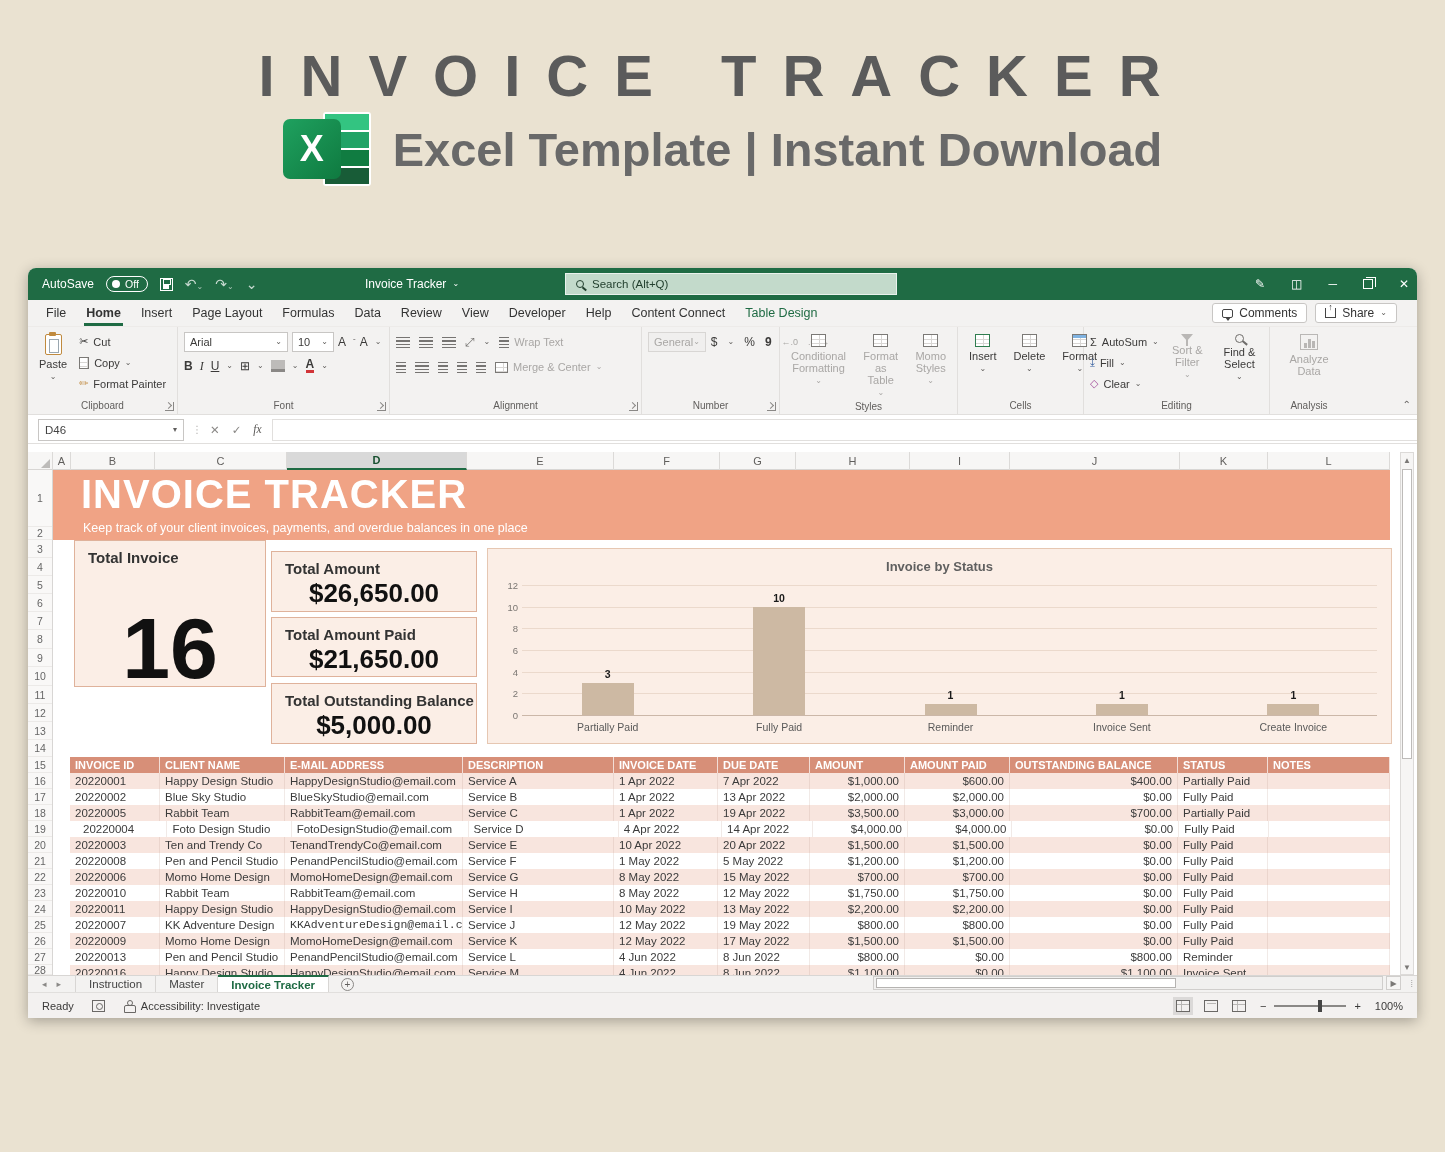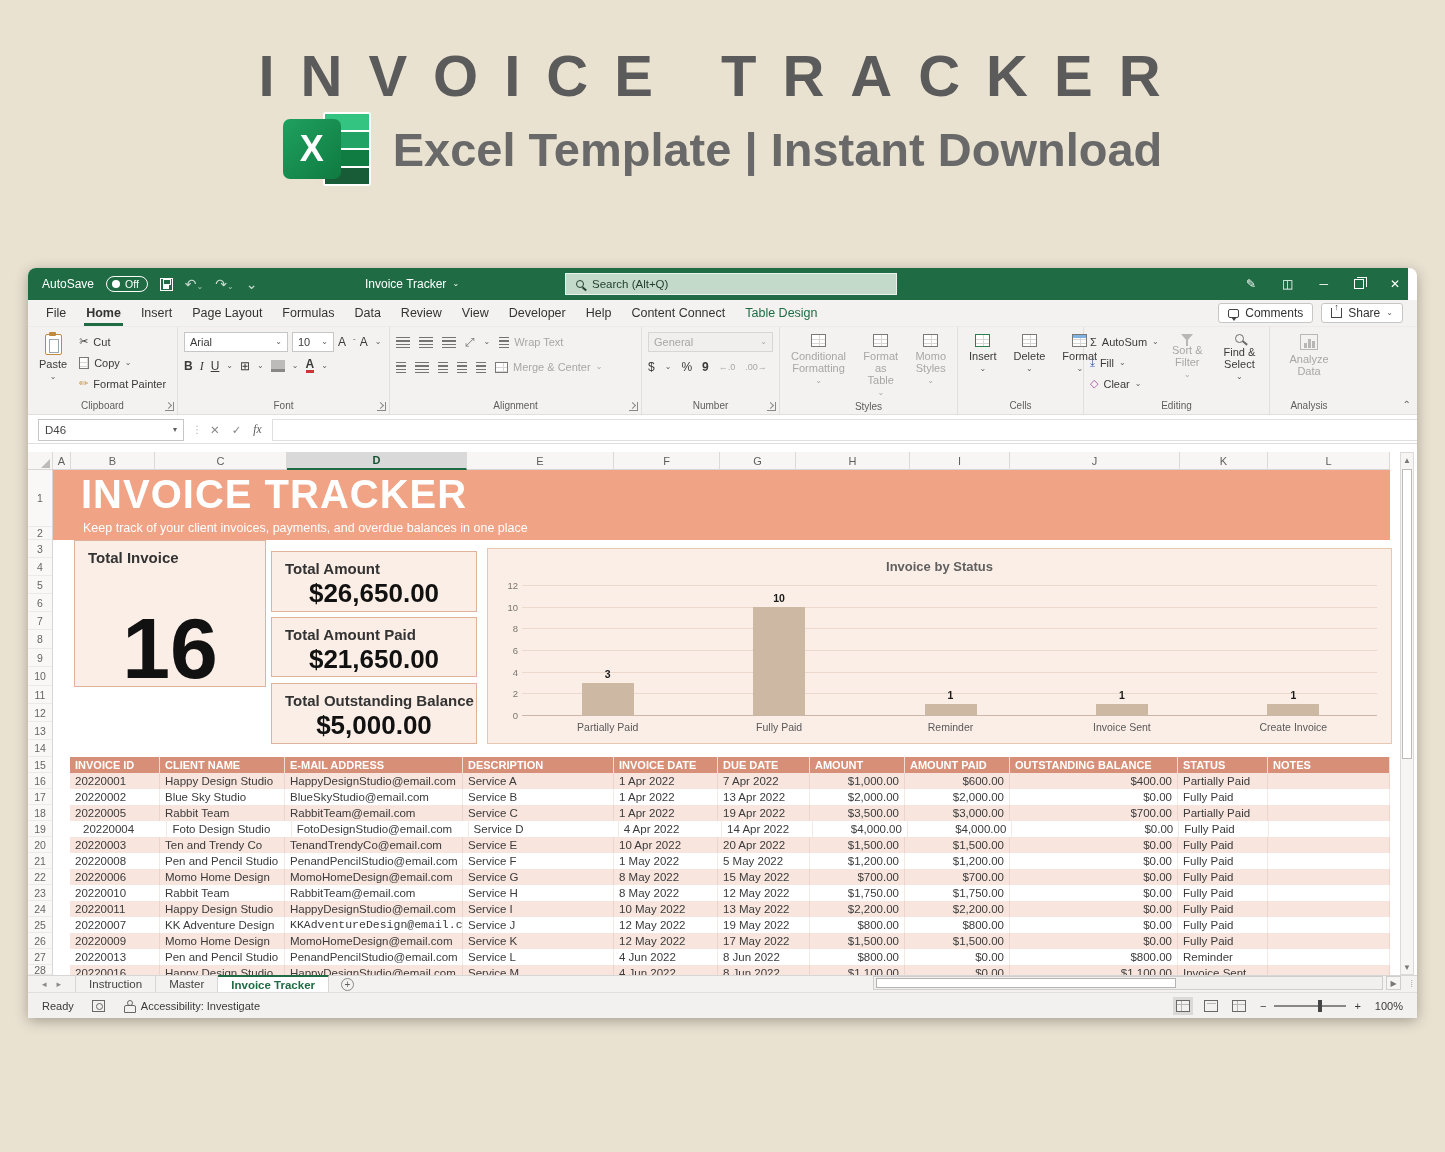--- a/index.html
+++ b/index.html
@@ -24,21 +24,21 @@
   .xlogo .panes div:nth-child(4){background:#185C37}
   .xlogo .xbox{position:absolute;left:0;top:11px;width:58px;height:60px;border-radius:7px;
     background:linear-gradient(135deg,#1fa15f,#0f7a40);display:flex;align-items:center;justify-content:center;
     color:#fff;font-weight:bold;font-size:36px}
 
   
   .window{position:absolute;left:28px;top:268px;width:1389px;height:750px;background:#fff;
     border-radius:8px 8px 0 0;box-shadow:0 3px 14px rgba(0,0,0,.3);overflow:hidden}
 
   
-  .titlebar{position:absolute;top:0;left:0;right:9px;height:32px;background:var(--green);color:#fff;font-size:12px}
+  .titlebar{position:absolute;top:0;left:0;right:0;height:32px;background:var(--green);color:#fff;font-size:12px}
   .tb-left{position:absolute;left:14px;top:0;height:32px;display:flex;align-items:center;gap:12px}
   .pill{display:flex;align-items:center;gap:5px;border:1px solid #fff;border-radius:9px;padding:1px 8px 1px 5px;font-size:10.5px}
   .pill .dot{width:8px;height:8px;border-radius:50%;background:#fff}
   .ic-save{width:13px;height:13px;border:1.5px solid #fff;position:relative}
   .ic-save::before{content:'';position:absolute;left:2px;top:0;width:6px;height:4px;border:1px solid #fff}
   .ic-save::after{content:'';position:absolute;left:2px;bottom:1px;width:6px;height:4px;background:#fff}
   .tb-glyph{color:rgba(255,255,255,.75);font-size:14px}
   .doctitle{position:absolute;left:337px;top:0;height:32px;display:flex;align-items:center;gap:6px;font-size:12px}
   .searchbox{position:absolute;left:537px;top:5px;width:332px;height:22px;background:#C3DACB;border:1px solid #EAF2ED;
     display:flex;align-items:center;gap:8px;padding:0 10px;color:#23402f;font-size:11.5px}
@@ -48,21 +48,21 @@
   .ic-restore{width:10px;height:10px;border:1px solid #fff;position:relative}
   .ic-restore::before{content:'';position:absolute;left:2px;top:-3px;width:9px;height:9px;border-top:1px solid #fff;border-right:1px solid #fff}
 
   
   .menubar{position:absolute;top:32px;left:0;right:0;height:27px;background:#F3F2F1;display:flex;align-items:stretch;
     padding-left:8px;font-size:12.5px;color:#333;border-bottom:1px solid #EDEBE9}
   .mtab{padding:0 10px;display:flex;align-items:center;position:relative;white-space:nowrap}
   .mtab.active{font-weight:bold}
   .mtab.active::after{content:'';position:absolute;left:8px;right:8px;bottom:0;height:3px;background:var(--green)}
   .mtab.ctx{color:var(--green)}
-  .menubar-right{margin-left:auto;display:flex;align-items:center;gap:8px;padding-right:14px}
+  .menubar-right{margin-left:auto;display:flex;align-items:center;gap:8px;padding-right:20px}
   .mbtn{display:flex;align-items:center;gap:6px;border:1px solid #C8C6C4;border-radius:3px;height:20px;padding:0 9px;font-size:12px;background:#fff}
   .ic-bubble{width:11px;height:9px;border:1.2px solid #444;border-radius:2px;position:relative}
   .ic-bubble::after{content:'';position:absolute;left:2px;bottom:-4px;border-left:3px solid transparent;border-right:3px solid transparent;border-top:4px solid #444}
   .ic-share{width:11px;height:10px;border:1.2px solid #444;border-top:none;position:relative}
   .ic-share::after{content:'↑';position:absolute;left:2px;top:-6px;font-size:9px;color:#444}
 
   
   .ribbon{position:absolute;top:59px;left:0;right:0;height:88px;background:#F3F2F1;display:flex;border-bottom:1px solid var(--bd);color:var(--ribbontxt)}
   .rgroup{position:relative;border-right:1px solid var(--bd);display:flex;flex-direction:column;padding:5px 6px 0 6px}
   .rcontent{flex:1;display:flex;gap:7px;align-items:flex-start}
@@ -342,21 +342,21 @@
               <span>Merge &amp; Center</span>
               <span class="chev">⌄</span>
             </span>
         </div>
       </div>
       <div class="glabel">Alignment</div>
       <div class="launcher"></div>
     </div>
 
     <div class="rgroup" style="width:138px">
-      <div style="flex:1;display:flex;flex-direction:column;gap:5px">
+      <div style="flex:1;display:flex;flex-direction:row;gap:5px">
         <div class="combo dim">
             <span>General</span>
             <span class="chev">⌄</span>
           </div>
         <div class="fontrow" style="gap:10px;font-size:12px">
           <span>$</span>
             <span class="chev">⌄</span>
           <span>%</span>
           <span style="font-weight:bold">9</span>
           <span class="dim" style="font-size:9px">←.0</span>

